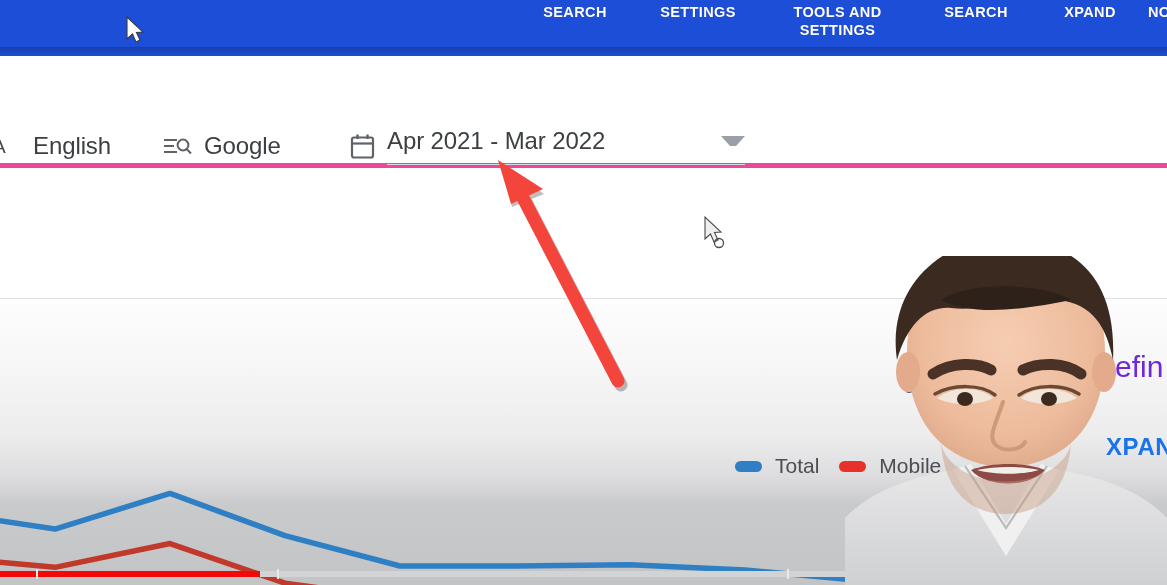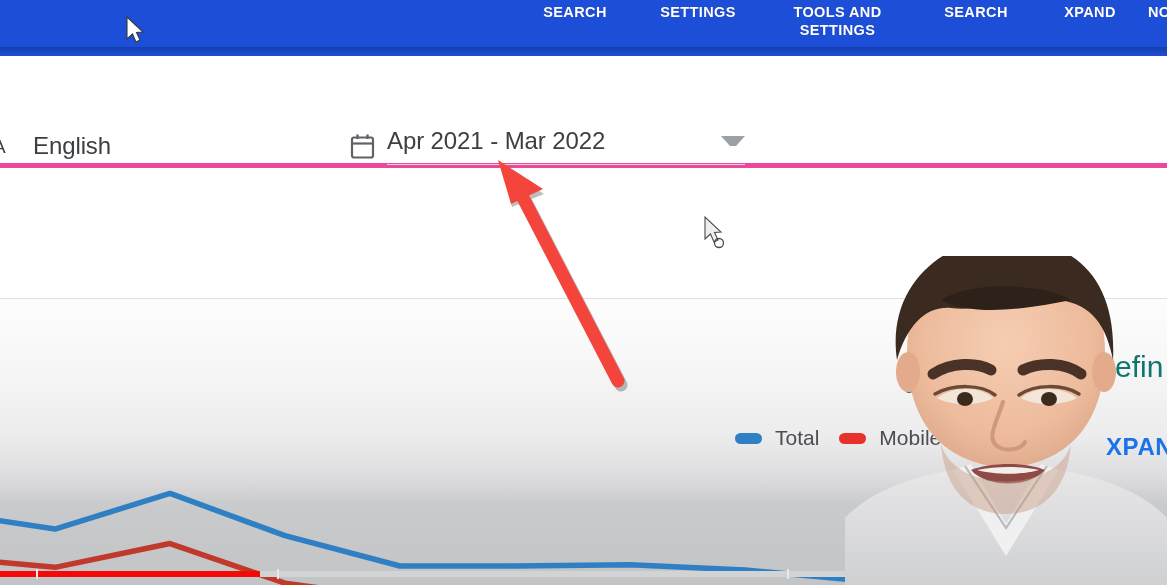--- a/index.html
+++ b/index.html
@@ -103,27 +103,27 @@
     position:absolute; left:893px; top:337px; width:86px;
     display:flex; flex-direction:column; align-items:center; gap:9px;
   }
   .charts-label {
     font-size:14px; letter-spacing:1.1px; color:#5f6368; font-weight:400;
   }
   .legend {
     position:absolute; left:735px; top:426px;
     display:flex; align-items:center; gap:20px;
   }
-  .legend-item { display:flex; align-items:center; gap:13px; }
+  .legend-item { display:flex; align-items:center; gap:13px;margin-top:28px; }
   .legend-swatch { width:27px; height:11px; border-radius:6px; }
   .legend-text { font-size:21px; color:#4a4d51; }
 
   .refine-text {
     position:absolute; left:1115px; top:350px;
-    font-size:30px; color:#0f766e; white-space:nowrap;
+    font-size:30px; color:#6d28d9; white-space:nowrap;
   }
   .expand-text {
     position:absolute; left:1106px; top:433px;
     font-size:24px; font-weight:bold; letter-spacing:0.6px;
     color:#1a73e8; white-space:nowrap;
   }
 
   svg.lines { position:absolute; left:0; top:299px; width:1167px; height:286px; }
 
   
@@ -172,20 +172,32 @@
 
     <div class="filter-group fg-lang">
       <span class="icon-gray">
         <svg width="30" height="28" viewBox="0 0 30 28">
           <text x="1" y="21" font-family="Liberation Sans, sans-serif" font-size="19" fill="#3c4043">A</text>
         </svg>
       </span>
       <span class="filter-label">English</span>
     </div>
 
+    <div class="filter-group fg-source">
+      <span class="icon-gray">
+        <svg width="30" height="28" viewBox="0 0 30 28">
+          <line x1="1" y1="8" x2="14" y2="8" stroke="#5f6368" stroke-width="2"></line>
+          <line x1="1" y1="14" x2="11" y2="14" stroke="#5f6368" stroke-width="2"></line>
+          <line x1="1" y1="20" x2="14" y2="20" stroke="#5f6368" stroke-width="2"></line>
+          <circle cx="20" cy="13" r="5.4" fill="none" stroke="#5f6368" stroke-width="2"></circle>
+          <line x1="23.6" y1="17" x2="28" y2="21.5" stroke="#5f6368" stroke-width="2"></line>
+        </svg>
+      </span>
+      <span class="filter-label">Google</span>
+    </div>
 
     <div class="filter-group fg-date">
       <span class="icon-gray">
         <svg width="26" height="27" viewBox="0 0 26 27">
           <rect x="2" y="4.5" width="21" height="20" rx="2" fill="none" stroke="#5f6368" stroke-width="2.2"></rect>
           <line x1="2" y1="10.5" x2="23" y2="10.5" stroke="#5f6368" stroke-width="2.2"></line>
           <line x1="7.5" y1="1.5" x2="7.5" y2="6" stroke="#5f6368" stroke-width="2.4"></line>
           <line x1="17.5" y1="1.5" x2="17.5" y2="6" stroke="#5f6368" stroke-width="2.4"></line>
         </svg>
       </span>

